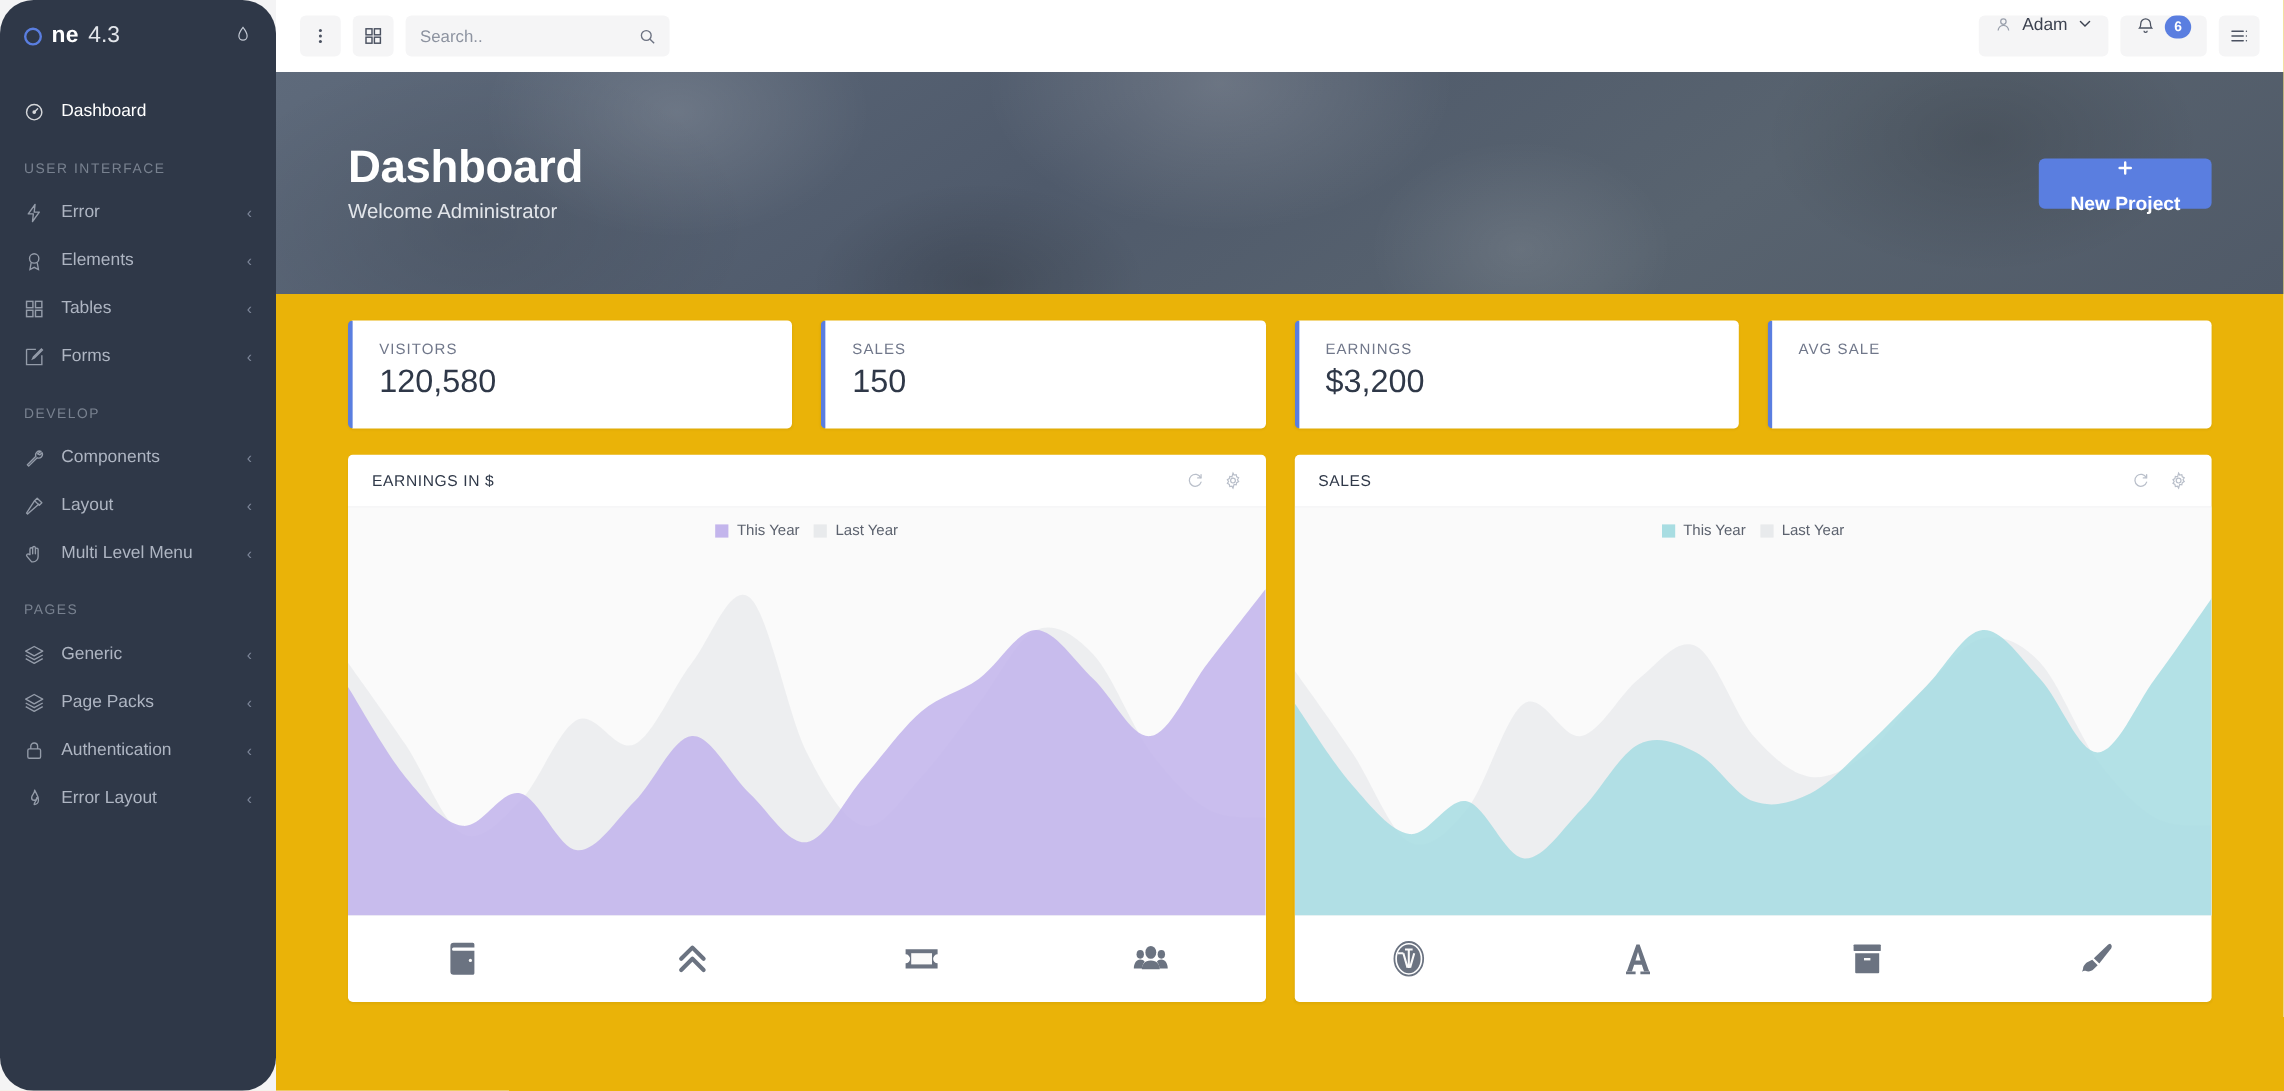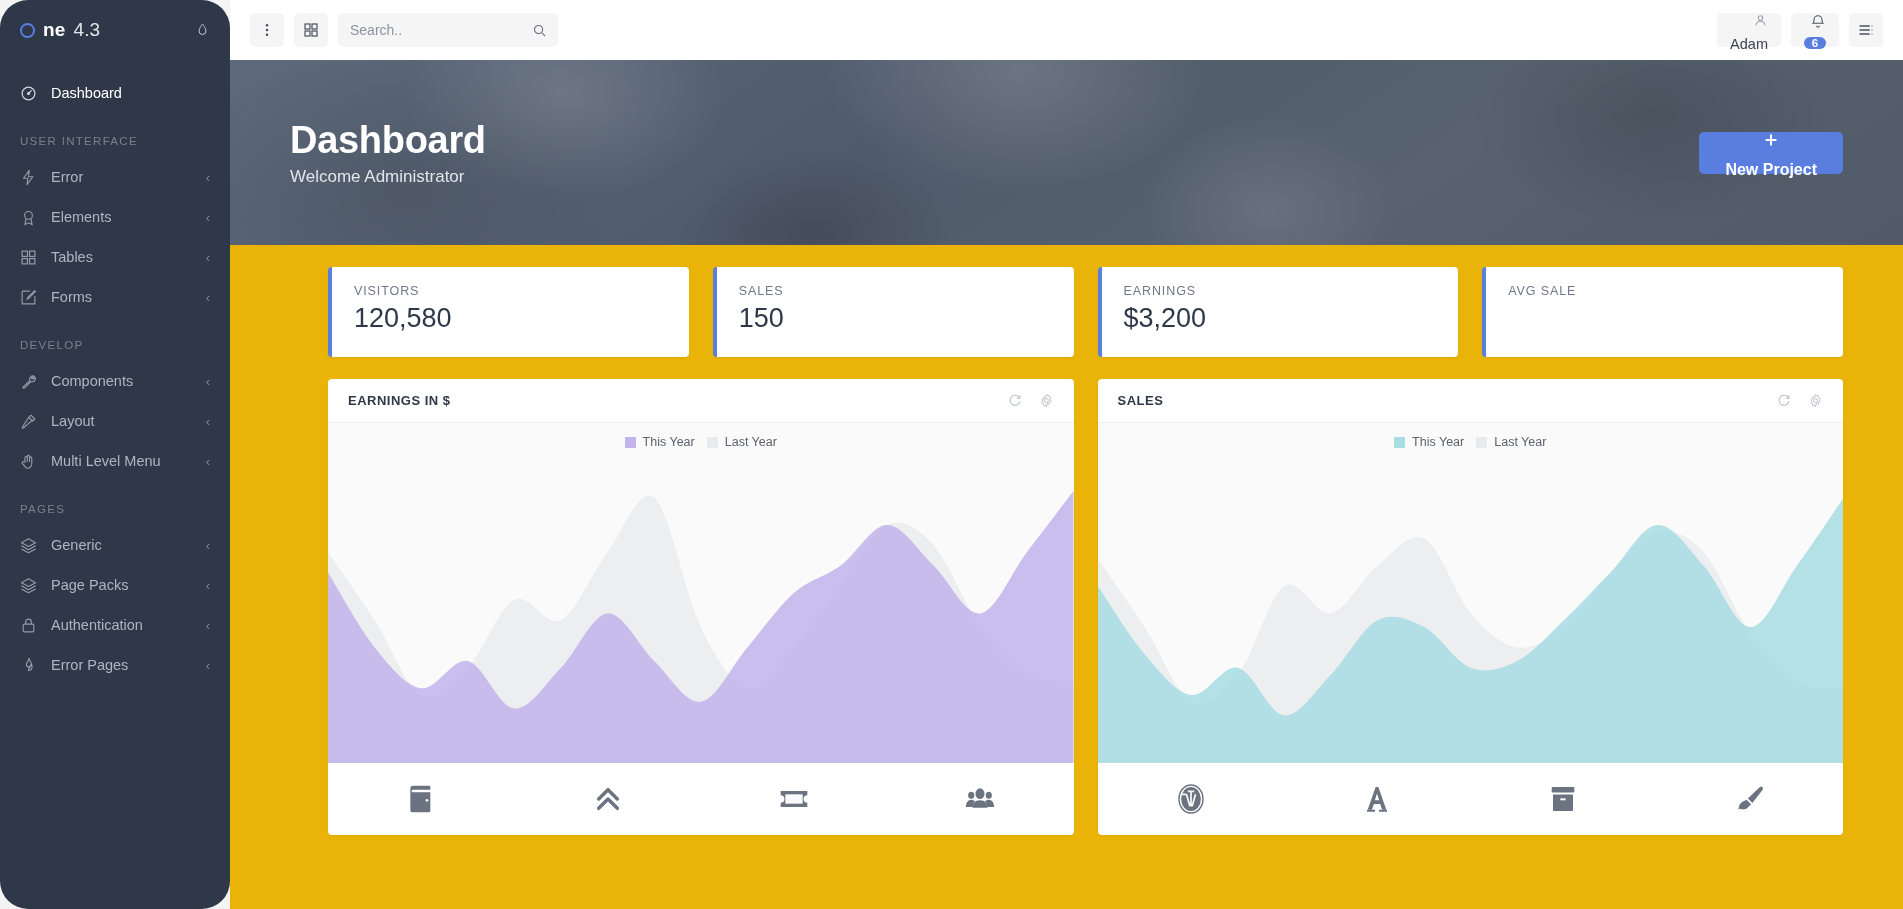--- a/index.html
+++ b/index.html
@@ -69,22 +69,22 @@
     border: none; background: transparent; outline: none;
     font-size: 14px; color: #5c626e; width: 100%;
     font-family: "Liberation Sans", sans-serif;
   }
   .search-wrap input::placeholder { color: #8d93a0; }
   .search-wrap .sico { position: absolute; right: 11px; color: #6b7180; }
   .search-wrap .sico svg { width: 15px; height: 15px; display: block; }
   .spacer { flex: 1 1 auto; }
   .pill {
     height: 34px; border-radius: 5px; background: #f5f5f6;
-    display: flex; align-items: flex-end; gap: 8px; padding: 0 13px;
-    cursor: pointer; color: #3c4250; font-size: 14.5px; flex-direction: column;
+    display: flex; align-items: flex-start; gap: 8px; padding: 0 13px;
+    cursor: pointer; color: #3c4250; font-size: 14.5px;
   }
   .pill svg { display: block; }
   .badge {
     background: #5a7ee0; color: #fff; border-radius: 11px;
     min-width: 22px; height: 19px; font-size: 11.5px; font-weight: bold;
     display: flex; align-items: center; justify-content: center; padding: 0 6px;
   }
 
   
   .hero {
@@ -108,39 +108,39 @@
   .hero h1 { color: #fff; font-size: 38px; font-weight: bold; letter-spacing: -.3px; }
   .hero .sub { color: #e2e5ea; font-size: 17px; margin-top: 5px; }
   .newproj {
     margin-left: auto; background: #5a7ee0; color: #fff; border: none;
     border-radius: 5px; height: 42px; padding: 0 26px; font-size: 16px;
     font-weight: bold; display: flex; align-items: center; gap: 9px;
     cursor: pointer; font-family: "Liberation Sans", sans-serif; flex-direction: column;
   }
 
   
-  .content { flex: 1 1 auto; padding: 22px 0 0 0; overflow: hidden; margin-left: 38px; }
+  .content { flex: 1 1 auto; padding: 22px 0 0 0; overflow: hidden; }
   .row { display: flex; gap: 24px; padding: 0 60px; }
 
   .stat {
     flex: 1 1 0; background: #fff; border-radius: 4px;
     border-left: 4px solid #5a7ee0; height: 90px;
     padding: 17px 22px; box-shadow: 0 1px 2px rgba(0,0,0,.05);
   }
   .stat .t { font-size: 12.5px; letter-spacing: .9px; color: #70778a; }
   .stat .v { font-size: 27px; color: #2f3848; margin-top: 5px; font-weight: 400; }
 
   .cards { display: flex; gap: 24px; padding: 22px 60px 0 60px; }
   .card { flex: 1 1 0; background: #fff; border-radius: 4px;
     box-shadow: 0 1px 2px rgba(0,0,0,.05); overflow: hidden; }
   .card-head {
     height: 44px; display: flex; align-items: center; padding: 0 20px;
     border-bottom: 1px solid #f0f0f2;
   }
-  .card-head .ttl { font-size: 13px; font-weight: bold; letter-spacing: .5px;
+  .card-head .ttl { font-size: 13px; font-weight: normal; letter-spacing: .5px;
     color: #2f3848; }
   .card-head .acts { margin-left: auto; display: flex; gap: 16px; color: #b9bfca; }
   .card-head .acts svg { width: 15px; height: 15px; display: block; cursor: pointer; }
 
   .chart-body { position: relative; height: 340px; background: #fafafa; }
   .legend {
     position: absolute; top: 12px; left: 0; right: 0; z-index: 3;
     display: flex; justify-content: center; gap: 12px; font-size: 12.5px;
     color: #5c626e;
   }
@@ -302,21 +302,21 @@
       <span class="lbl">Authentication</span>
       <span class="car">‹</span>
     </div>
 
     <div class="nav-item">
       <span class="ico">
         <svg viewBox="0 0 24 24" fill="none" stroke="currentColor" stroke-width="1.6" stroke-linejoin="round">
             <path d="M12.5 2 C13 6 9 7 9 11 a3 3 0 0 0 6 0 c0 5 -3 4 -3 8 a5 5 0 0 0 5-5 C17 8 14 6 12.5 2 Z"></path>
           </svg>
       </span>
-      <span class="lbl">Error Pages</span>
+      <span class="lbl">Error Layout</span>
       <span class="car">‹</span>
     </div>
 
   </div>
 </aside>
 
 <div id="main">
 
   <header class="topbar">
     <button class="tb-btn">

